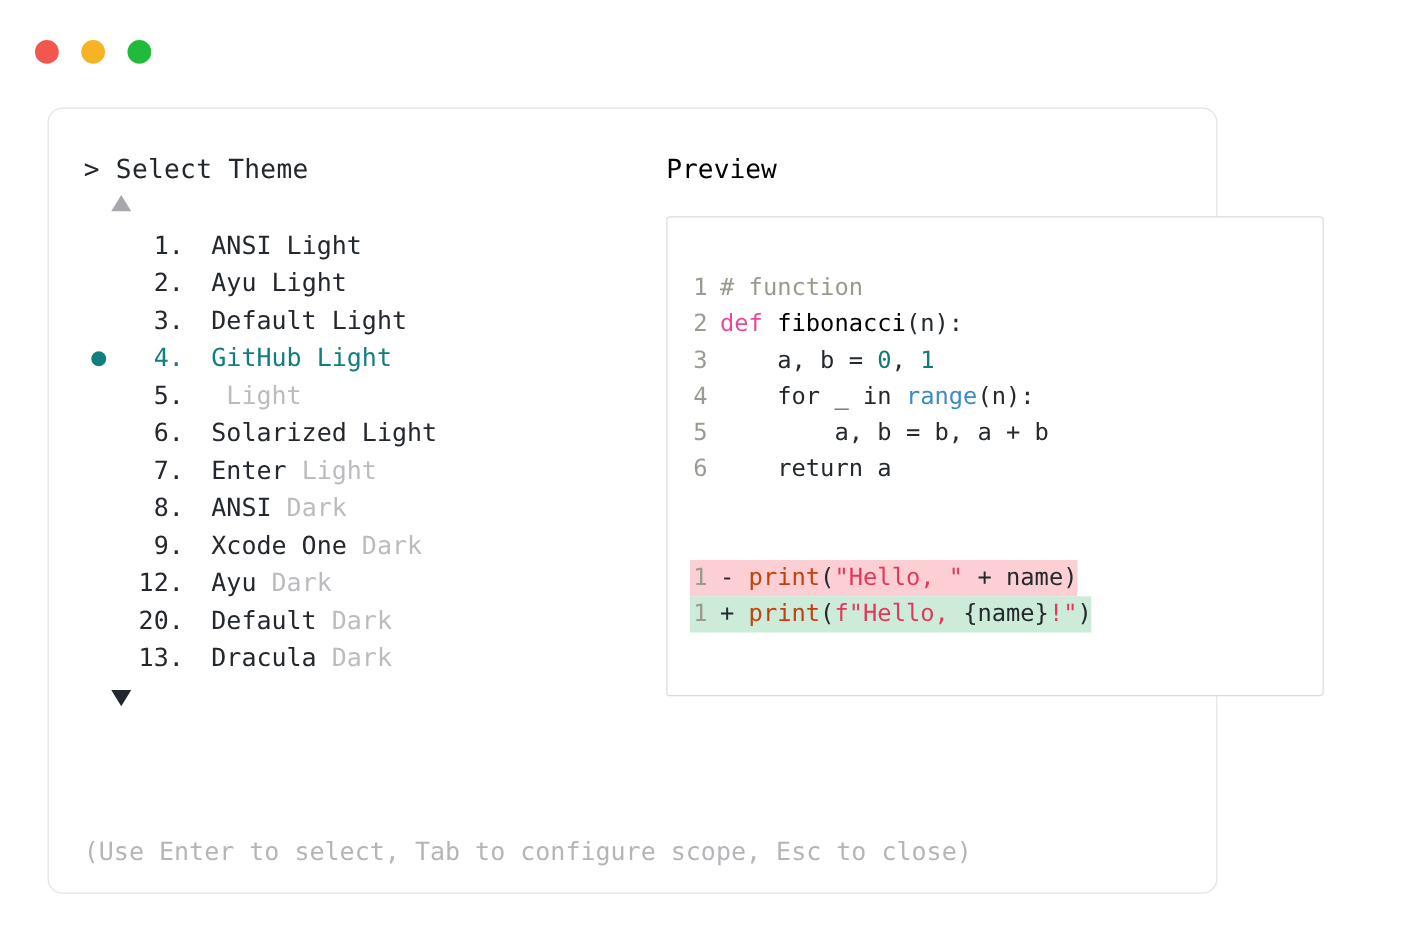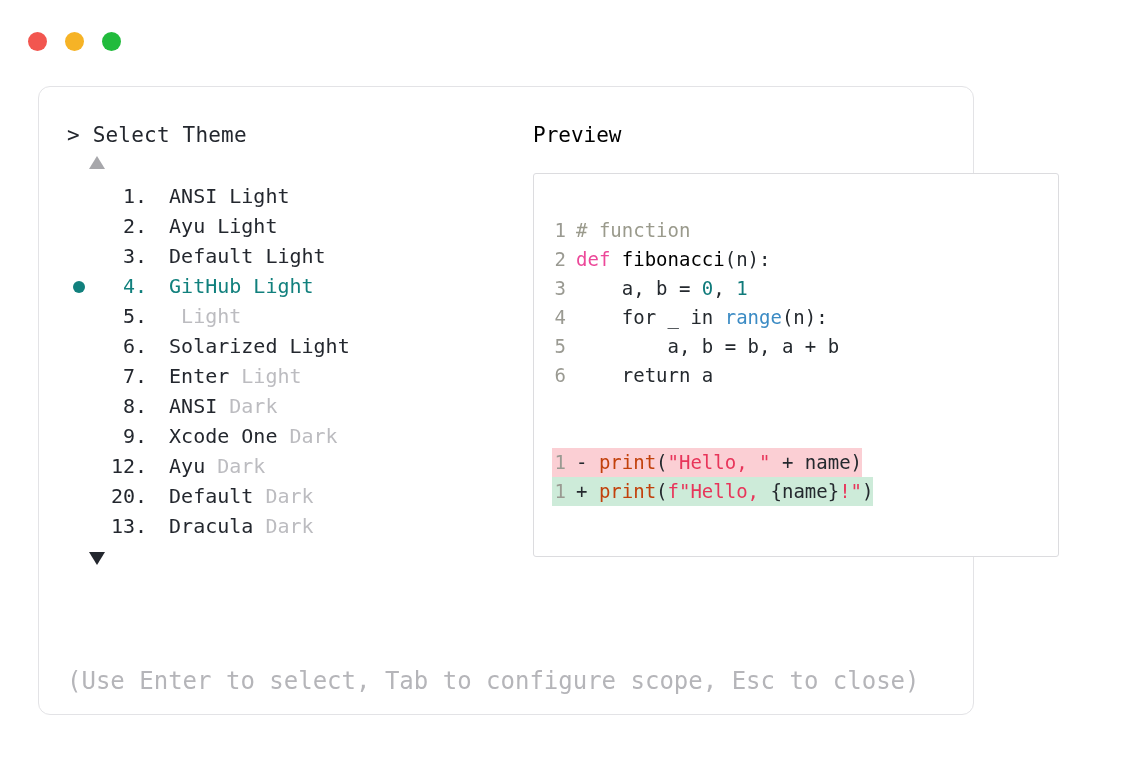--- a/index.html
+++ b/index.html
@@ -153,21 +153,21 @@
   .theme-row.selected .idx,
   .theme-row.selected .dotsep,
   .theme-row.selected .tname,
   .theme-row.selected .tvariant { color: #11807d; }
 
   
   .hint {
     position: absolute;
     left: 0;
     top: 546px;
-    font-size: 24px;
+    font-size: 20px;
     line-height: 28px;
     color: #b5b5b9;
     white-space: pre;
   }
 
   
   .preview-head {
     font-size: 21px;
     line-height: 28px;
     color: #000000;

